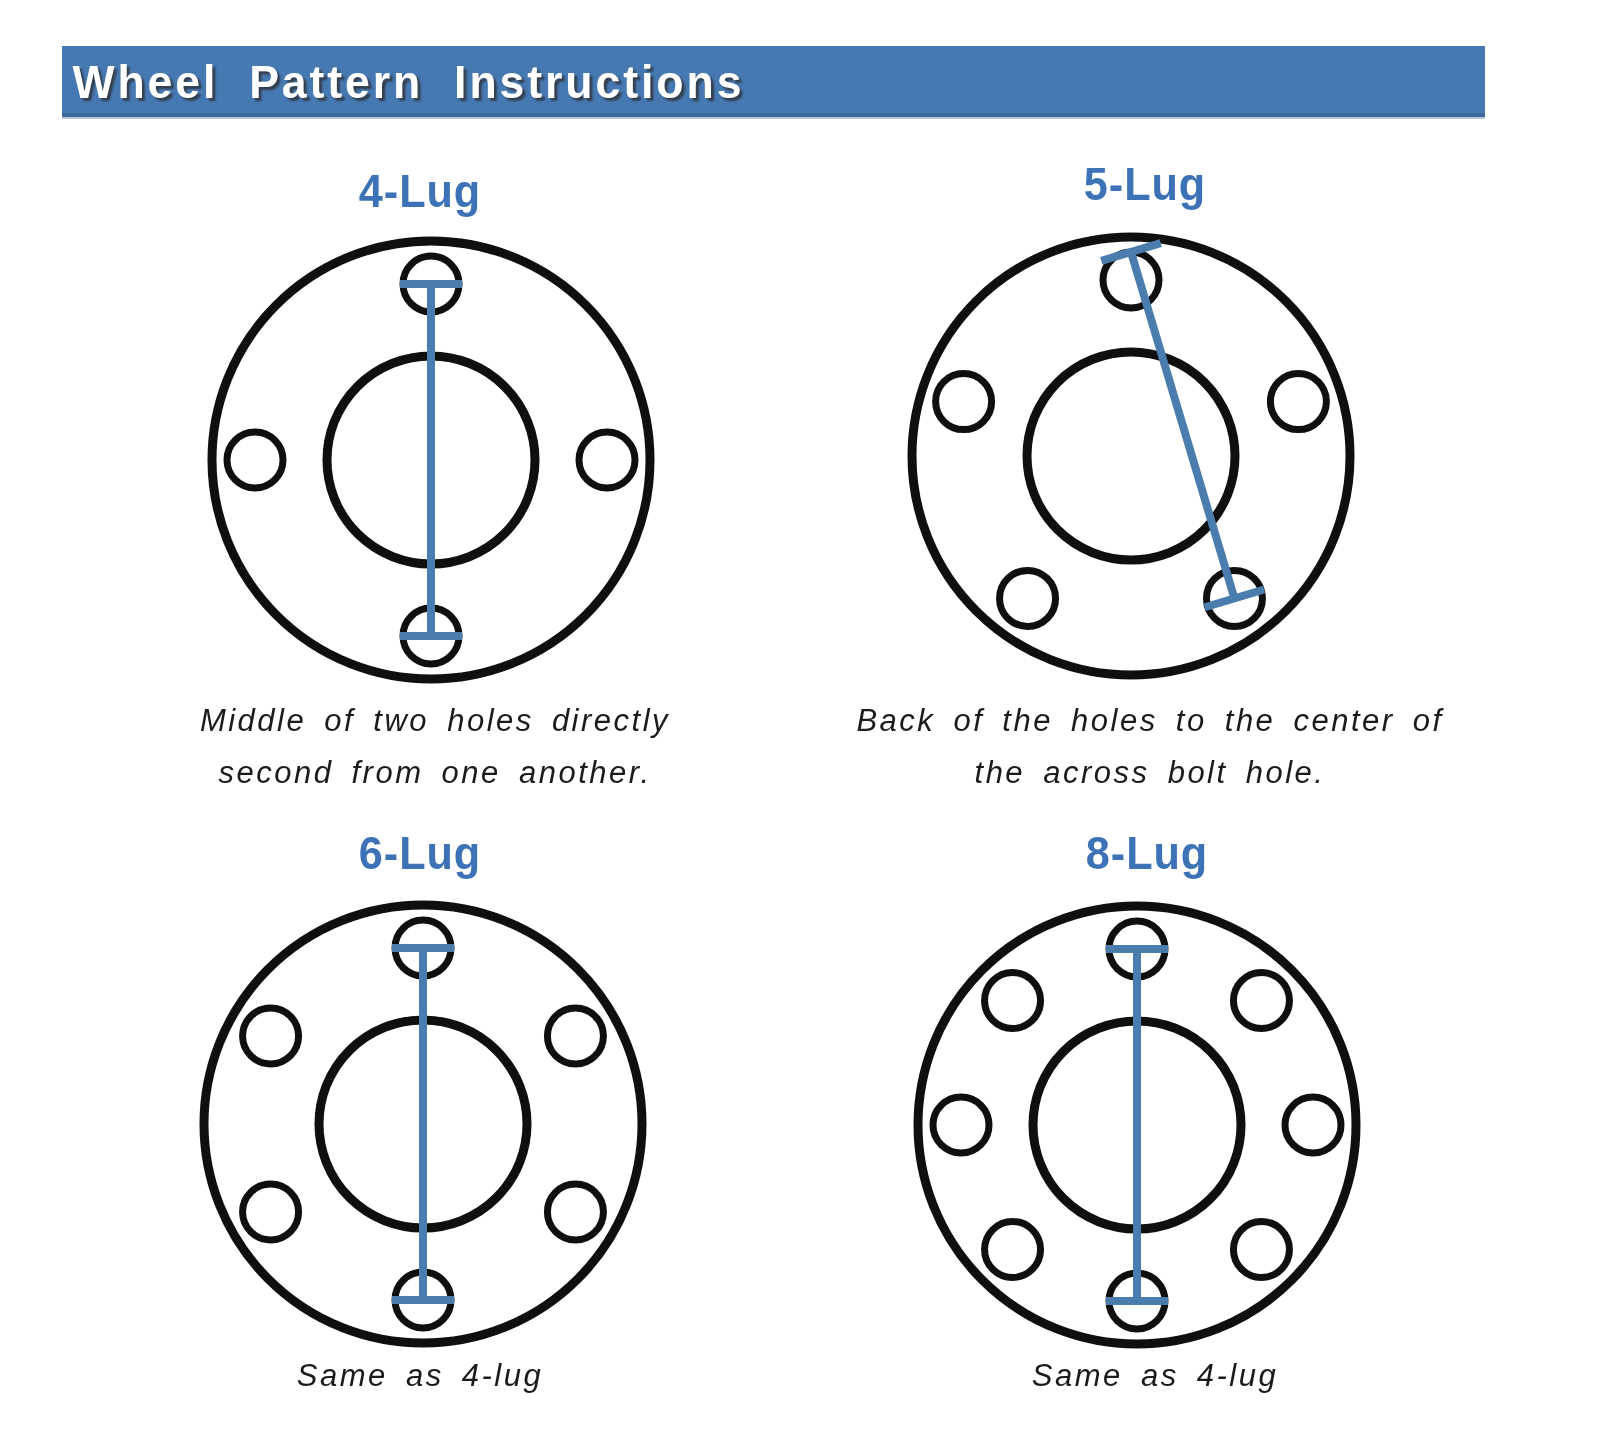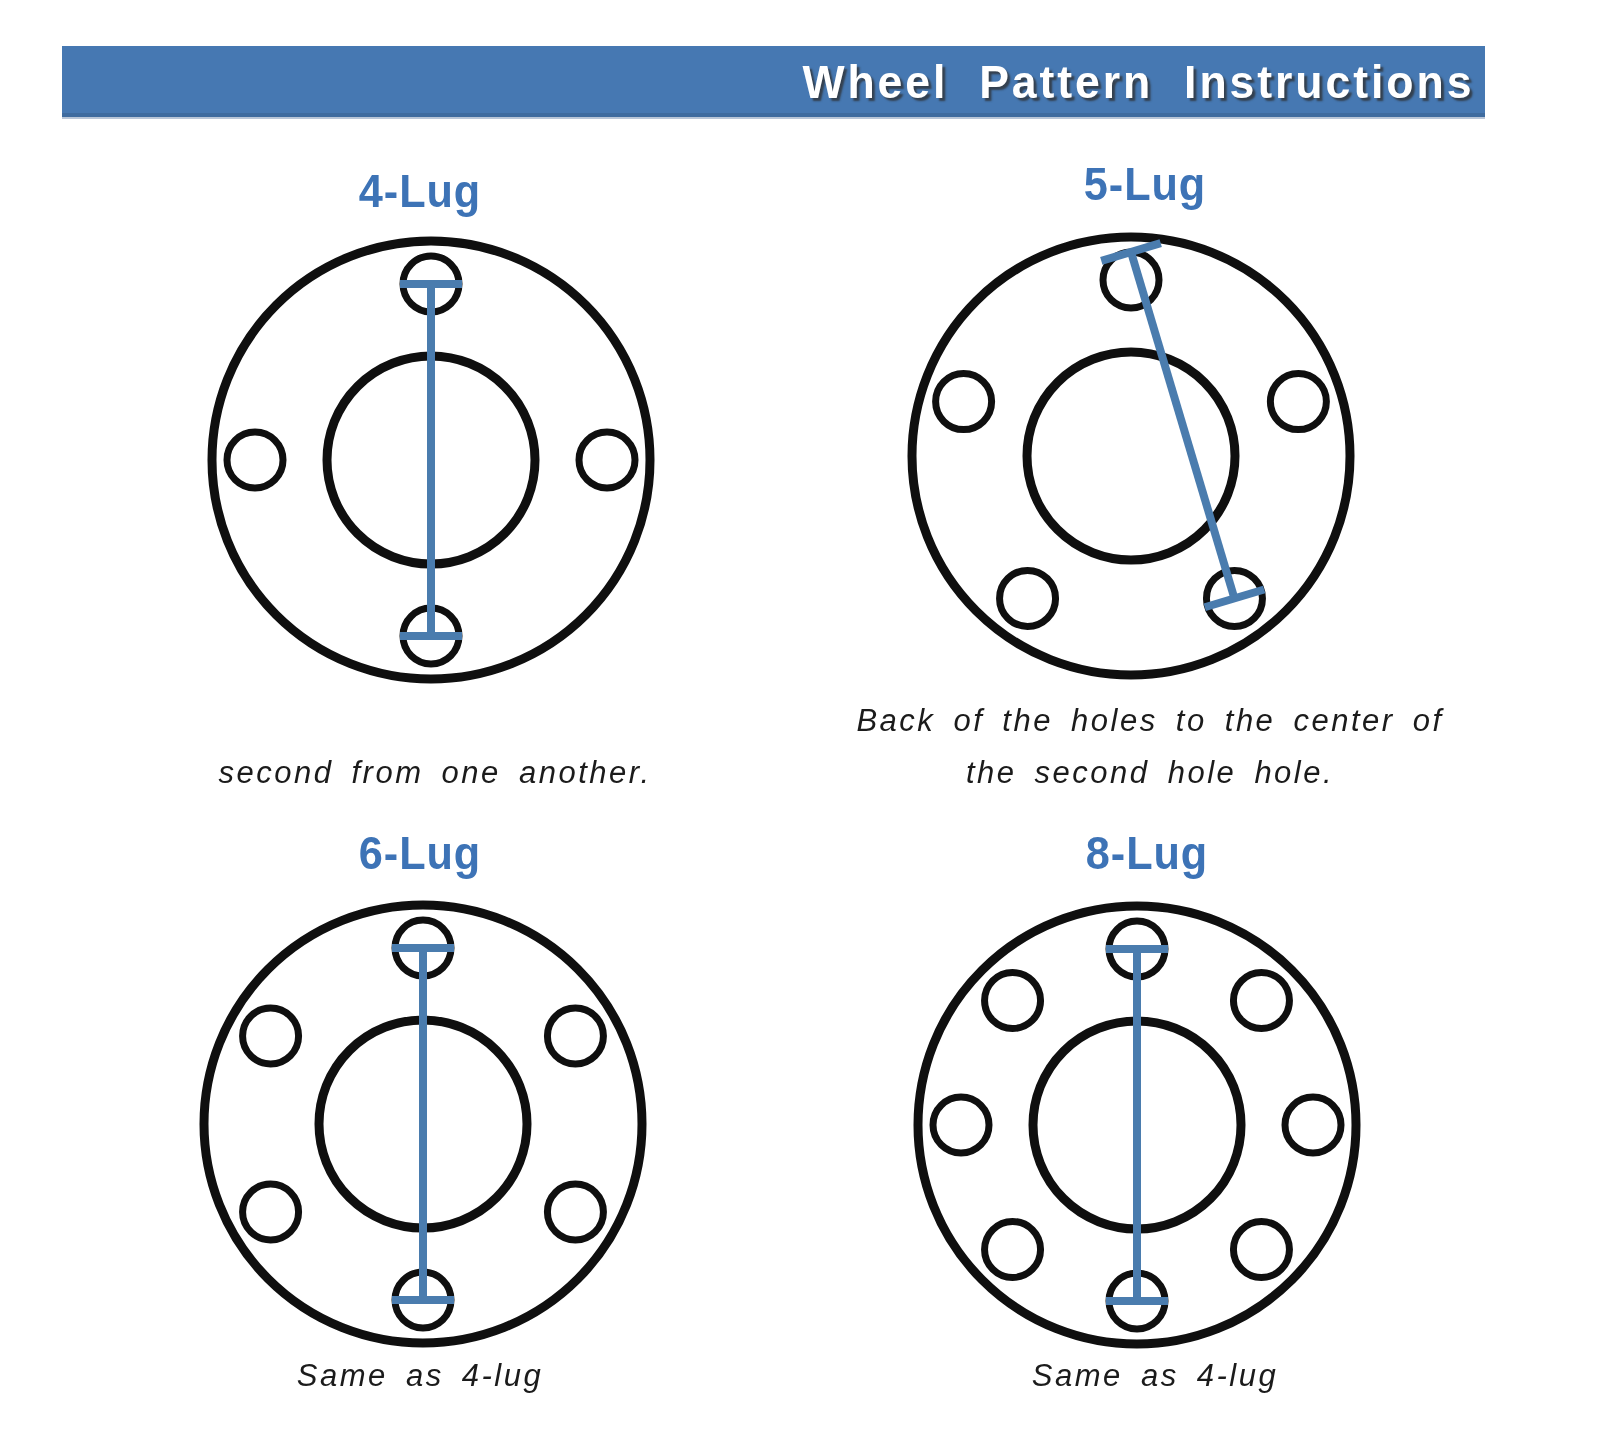--- a/index.html
+++ b/index.html
@@ -11,21 +11,21 @@
     font-family: "Liberation Sans", sans-serif;
     overflow: hidden;
   }
 
   
   .banner {
     position: absolute;
     left: 62px; top: 46px;
     width: 1423px; height: 71px;
     background: var(--banner-bg, #4678B2);
-    display: flex; align-items: center; justify-content: flex-end;
+    display: flex; align-items: center; justify-content: flex-start;
     box-shadow: inset 0 -4px 0 rgba(0,0,0,0.10);
     border-bottom: 2px solid #b9c6d8;
   }
   .banner h1 {
     margin: 0;
     font-size: 46px;
     font-weight: bold;
     color: #ffffff;
     letter-spacing: 3px;
     word-spacing: 16px;
@@ -92,42 +92,42 @@
         <circle cx="230" cy="54" r="28" fill="none" stroke="#0F0F0F" stroke-width="7"></circle>
         <circle cx="406" cy="230" r="28" fill="none" stroke="#0F0F0F" stroke-width="7"></circle>
         <circle cx="230.00000000000003" cy="406" r="28" fill="none" stroke="#0F0F0F" stroke-width="7"></circle>
         <circle cx="54" cy="230.00000000000003" r="28" fill="none" stroke="#0F0F0F" stroke-width="7"></circle>
         <line x1="230" y1="54" x2="230.00000000000003" y2="406" stroke="#4A7CAE" stroke-width="8"></line>
         <line x1="261" y1="54" x2="199" y2="54" stroke="#4A7CAE" stroke-width="8"></line>
         <line x1="261" y1="406" x2="199.00000000000003" y2="406" stroke="#4A7CAE" stroke-width="8"></line>
       </svg>
   </div>
   <p class="caption caption-0">
-    <br>
+    <span>Middle of two holes directly</span><br>
     <span>second from one another.</span>
   </p>
 
   <h2 class="lug-label label-1">5-Lug</h2>
   <div class="wheel wheel-1">
     <svg viewBox="0 0 460 460">
         <circle cx="230" cy="230" r="219" fill="none" stroke="#0F0F0F" stroke-width="9"></circle>
         <circle cx="230" cy="230" r="104" fill="none" stroke="#0F0F0F" stroke-width="9"></circle>
         <circle cx="230" cy="54" r="28" fill="none" stroke="#0F0F0F" stroke-width="7"></circle>
         <circle cx="397.38594686794704" cy="175.61300899000923" r="28" fill="none" stroke="#0F0F0F" stroke-width="7"></circle>
         <circle cx="333.4502044034753" cy="372.38699100999077" r="28" fill="none" stroke="#0F0F0F" stroke-width="7"></circle>
         <circle cx="126.54979559652475" cy="372.38699100999077" r="28" fill="none" stroke="#0F0F0F" stroke-width="7"></circle>
         <circle cx="62.61405313205296" cy="175.6130089900093" r="28" fill="none" stroke="#0F0F0F" stroke-width="7"></circle>
         <line x1="230" y1="26" x2="333.4502044034753" y2="372.38699100999077" stroke="#4A7CAE" stroke-width="8"></line>
         <line x1="259.70358805396" y1="17.12887511526044" x2="200.29641194604002" y2="34.87112488473956" stroke="#4A7CAE" stroke-width="8"></line>
         <line x1="363.1537924574353" y1="363.5158661252512" x2="303.7466163495153" y2="381.25811589473034" stroke="#4A7CAE" stroke-width="8"></line>
       </svg>
   </div>
   <p class="caption caption-1">
     <span>Back of the holes to the center of</span><br>
-    <span>the second hole hole.</span>
+    <span>the across bolt hole.</span>
   </p>
 
   <h2 class="lug-label label-2">6-Lug</h2>
   <div class="wheel wheel-2">
     <svg viewBox="0 0 460 460">
         <circle cx="230" cy="230" r="219" fill="none" stroke="#0F0F0F" stroke-width="9"></circle>
         <circle cx="230" cy="230" r="104" fill="none" stroke="#0F0F0F" stroke-width="9"></circle>
         <circle cx="230" cy="54" r="28" fill="none" stroke="#0F0F0F" stroke-width="7"></circle>
         <circle cx="382.42047106606117" cy="142" r="28" fill="none" stroke="#0F0F0F" stroke-width="7"></circle>
         <circle cx="382.4204710660612" cy="317.99999999999994" r="28" fill="none" stroke="#0F0F0F" stroke-width="7"></circle>

